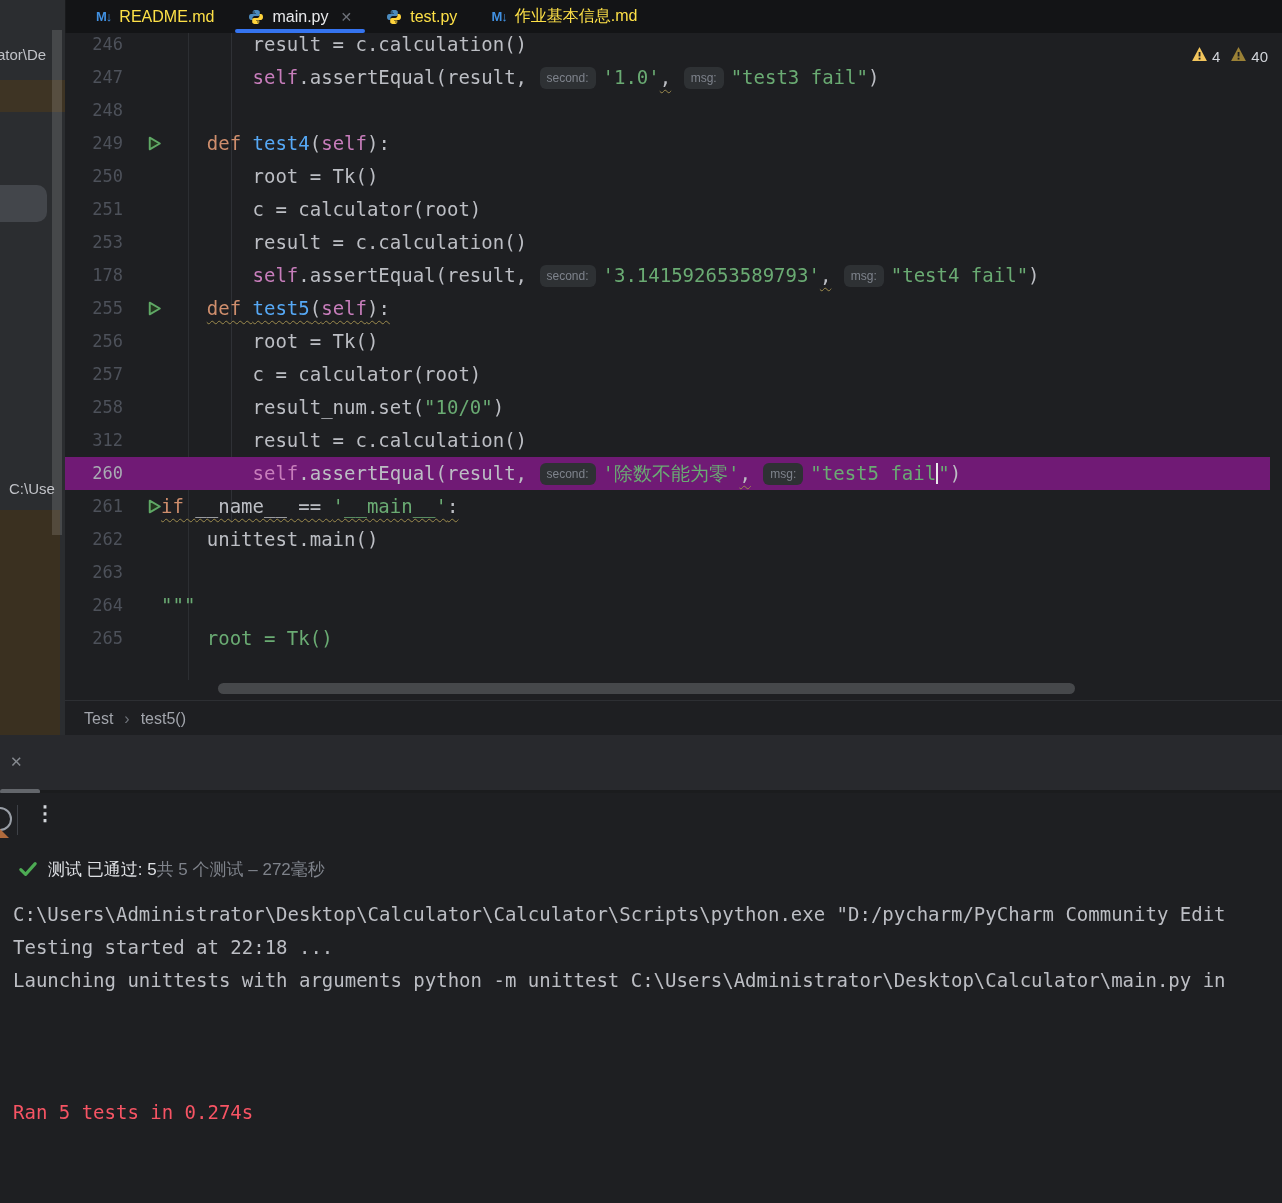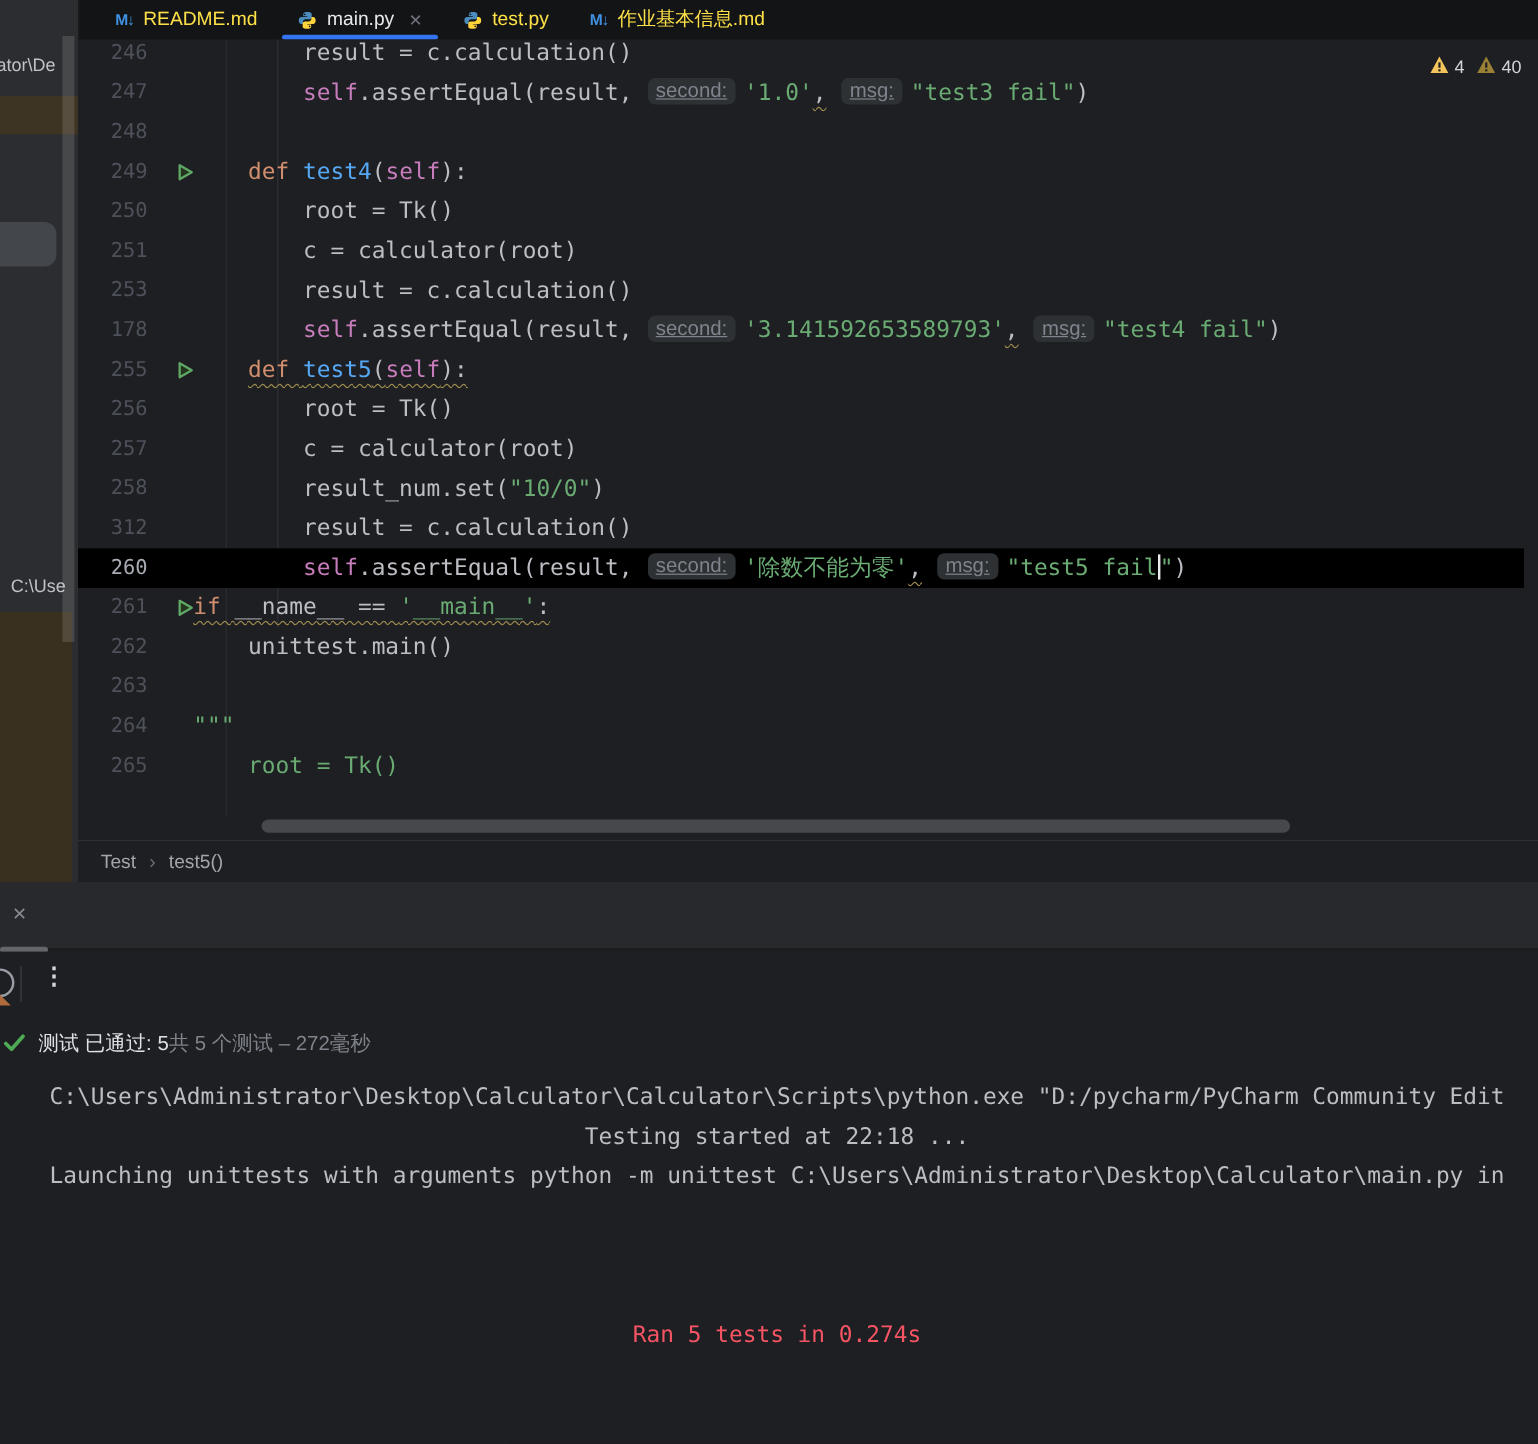--- a/index.html
+++ b/index.html
@@ -30,58 +30,58 @@
   .ls-button{position:absolute;top:185px;left:0;width:47px;height:37px;background:#43464b;border-radius:0 10px 10px 0;}
   .ls-path-bottom{position:absolute;left:9px;top:480px;font-size:15px;color:#c0c2c7;white-space:nowrap;}
   .ls-brown-2{position:absolute;top:510px;left:0;width:60px;height:225px;background:#3a3020;}
   .ls-scrollbar{position:absolute;left:52px;top:30px;width:10px;height:505px;background:rgba(255,255,255,0.13);}
   
   .editor{position:absolute;top:33px;left:65px;width:1217px;height:667px;background:#1e1f22;overflow:hidden;}
   .gutter-sep{position:absolute;left:123px;top:0;bottom:20px;width:1px;background:#2c2e32;}
   .indent-guide{position:absolute;left:166px;top:0;height:490px;width:1px;background:#2f3136;}
   .editor-lines{position:absolute;top:-5px;left:0;right:12px;}
   .row{position:relative;height:33px;}
-  .row.current{background:#000000;}
+  .row.current{background:#701a75;}
   .lnum{position:absolute;left:0;top:0;width:58px;height:33px;line-height:33px;text-align:right;
         font-family:"DejaVu Sans Mono",monospace;font-size:17px;color:#4d515a;}
   .row.current .lnum{color:#a8abb3;}
   .run-icon{position:absolute;left:82px;top:8px;line-height:0;}
   .codeline{display:block;padding-left:96px;white-space:pre;font-family:"DejaVu Sans Mono",monospace;
             font-size:19px;line-height:33px;color:#bcbec4;}
   .tk-p{color:#bcbec4;}
   .tk-kw{color:#cf8e6d;}
   .tk-fn{color:#56a8f5;}
   .tk-self{color:#c77dbb;}
   .tk-str{color:#6aab73;}
   .wavy{text-decoration:underline wavy #9c8a4d 1px;text-underline-offset:5px;}
   .inlay{display:inline-block;background:#2e3134;color:#7e838c;font-family:"Liberation Sans",sans-serif;
-         font-size:17px;line-height:20px;padding:1px 7px;border-radius:6px;margin:0 7px 0 1px;vertical-align:2px;text-decoration:underline;}
+         font-size:12px;line-height:20px;padding:1px 7px;border-radius:6px;margin:0 7px 0 1px;vertical-align:2px;}
   .caret{display:inline-block;width:2px;height:21px;background:#e8e9ea;vertical-align:-4px;}
   .hscrollbar{position:absolute;left:153px;top:650px;width:857px;height:11px;background:#46484b;border-radius:6px;}
   
   .breadcrumb{position:absolute;top:700px;left:65px;right:0;height:35px;background:#1e1f22;
               border-top:1px solid #2d2f33;display:flex;align-items:center;padding-left:19px;gap:11px;}
   .bc-item{font-size:16px;color:#a2a5ac;}
   .bc-chevron{font-size:16px;color:#6f737a;}
   
   .bottom-panel{position:absolute;top:735px;left:0;right:0;bottom:0;background:#1e1f22;}
   .bp-header{position:absolute;top:0;left:0;right:0;height:55px;background:#28292d;border-bottom:3px solid #1b1c1e;}
   .bp-close{position:absolute;left:10px;top:18px;color:#85898f;font-size:15px;}
   .bp-hthumb{position:absolute;left:0;bottom:-4px;width:40px;height:5px;background:#63666b;border-radius:3px;}
   .bp-toolbar{position:absolute;top:58px;left:0;right:0;height:54px;background:#1e1f22;}
   .rerun-circle{position:absolute;left:-12px;top:14px;width:20px;height:20px;border:2px solid #999ea6;border-radius:50%;}
   .rerun-tri{position:absolute;left:0;top:36px;width:0;height:0;border-bottom:9px solid #b06a3c;border-right:9px solid transparent;}
   .bp-vsep{position:absolute;left:17px;top:12px;width:1px;height:30px;background:#3e4147;}
   .kebab{position:absolute;left:35px;top:8px;color:#d2d5da;font-size:20px;font-weight:bold;}
-  .bp-status{position:absolute;top:113px;left:0;right:0;height:42px;display:flex;align-items:center;padding-left:2px;}
+  .bp-status{position:absolute;top:113px;left:0;right:0;height:42px;display:flex;align-items:center;padding-left:18px;}
   .status-check{line-height:0;margin-right:10px;}
   .status-passed{color:#dfe1e5;font-size:17px;}
   .status-summary{color:#7f838b;font-size:17px;}
   
-  .console{position:absolute;top:155px;left:0;right:0;bottom:0;padding:8px 0 0 13px;text-align:center;}
+  .console{position:absolute;top:155px;left:0;right:0;bottom:0;padding:8px 0 0 13px;}
   .console-line{height:33px;line-height:33px;white-space:pre;font-family:"DejaVu Sans Mono",monospace;
                 font-size:19px;color:#bcbec4;}
   .console-line.red{color:#f75464;}
 </style>
 </head>
 <body>
 
 <div class="tabbar">
   <div class="tabbar-spacer"></div>
   <div class="tab-list">

